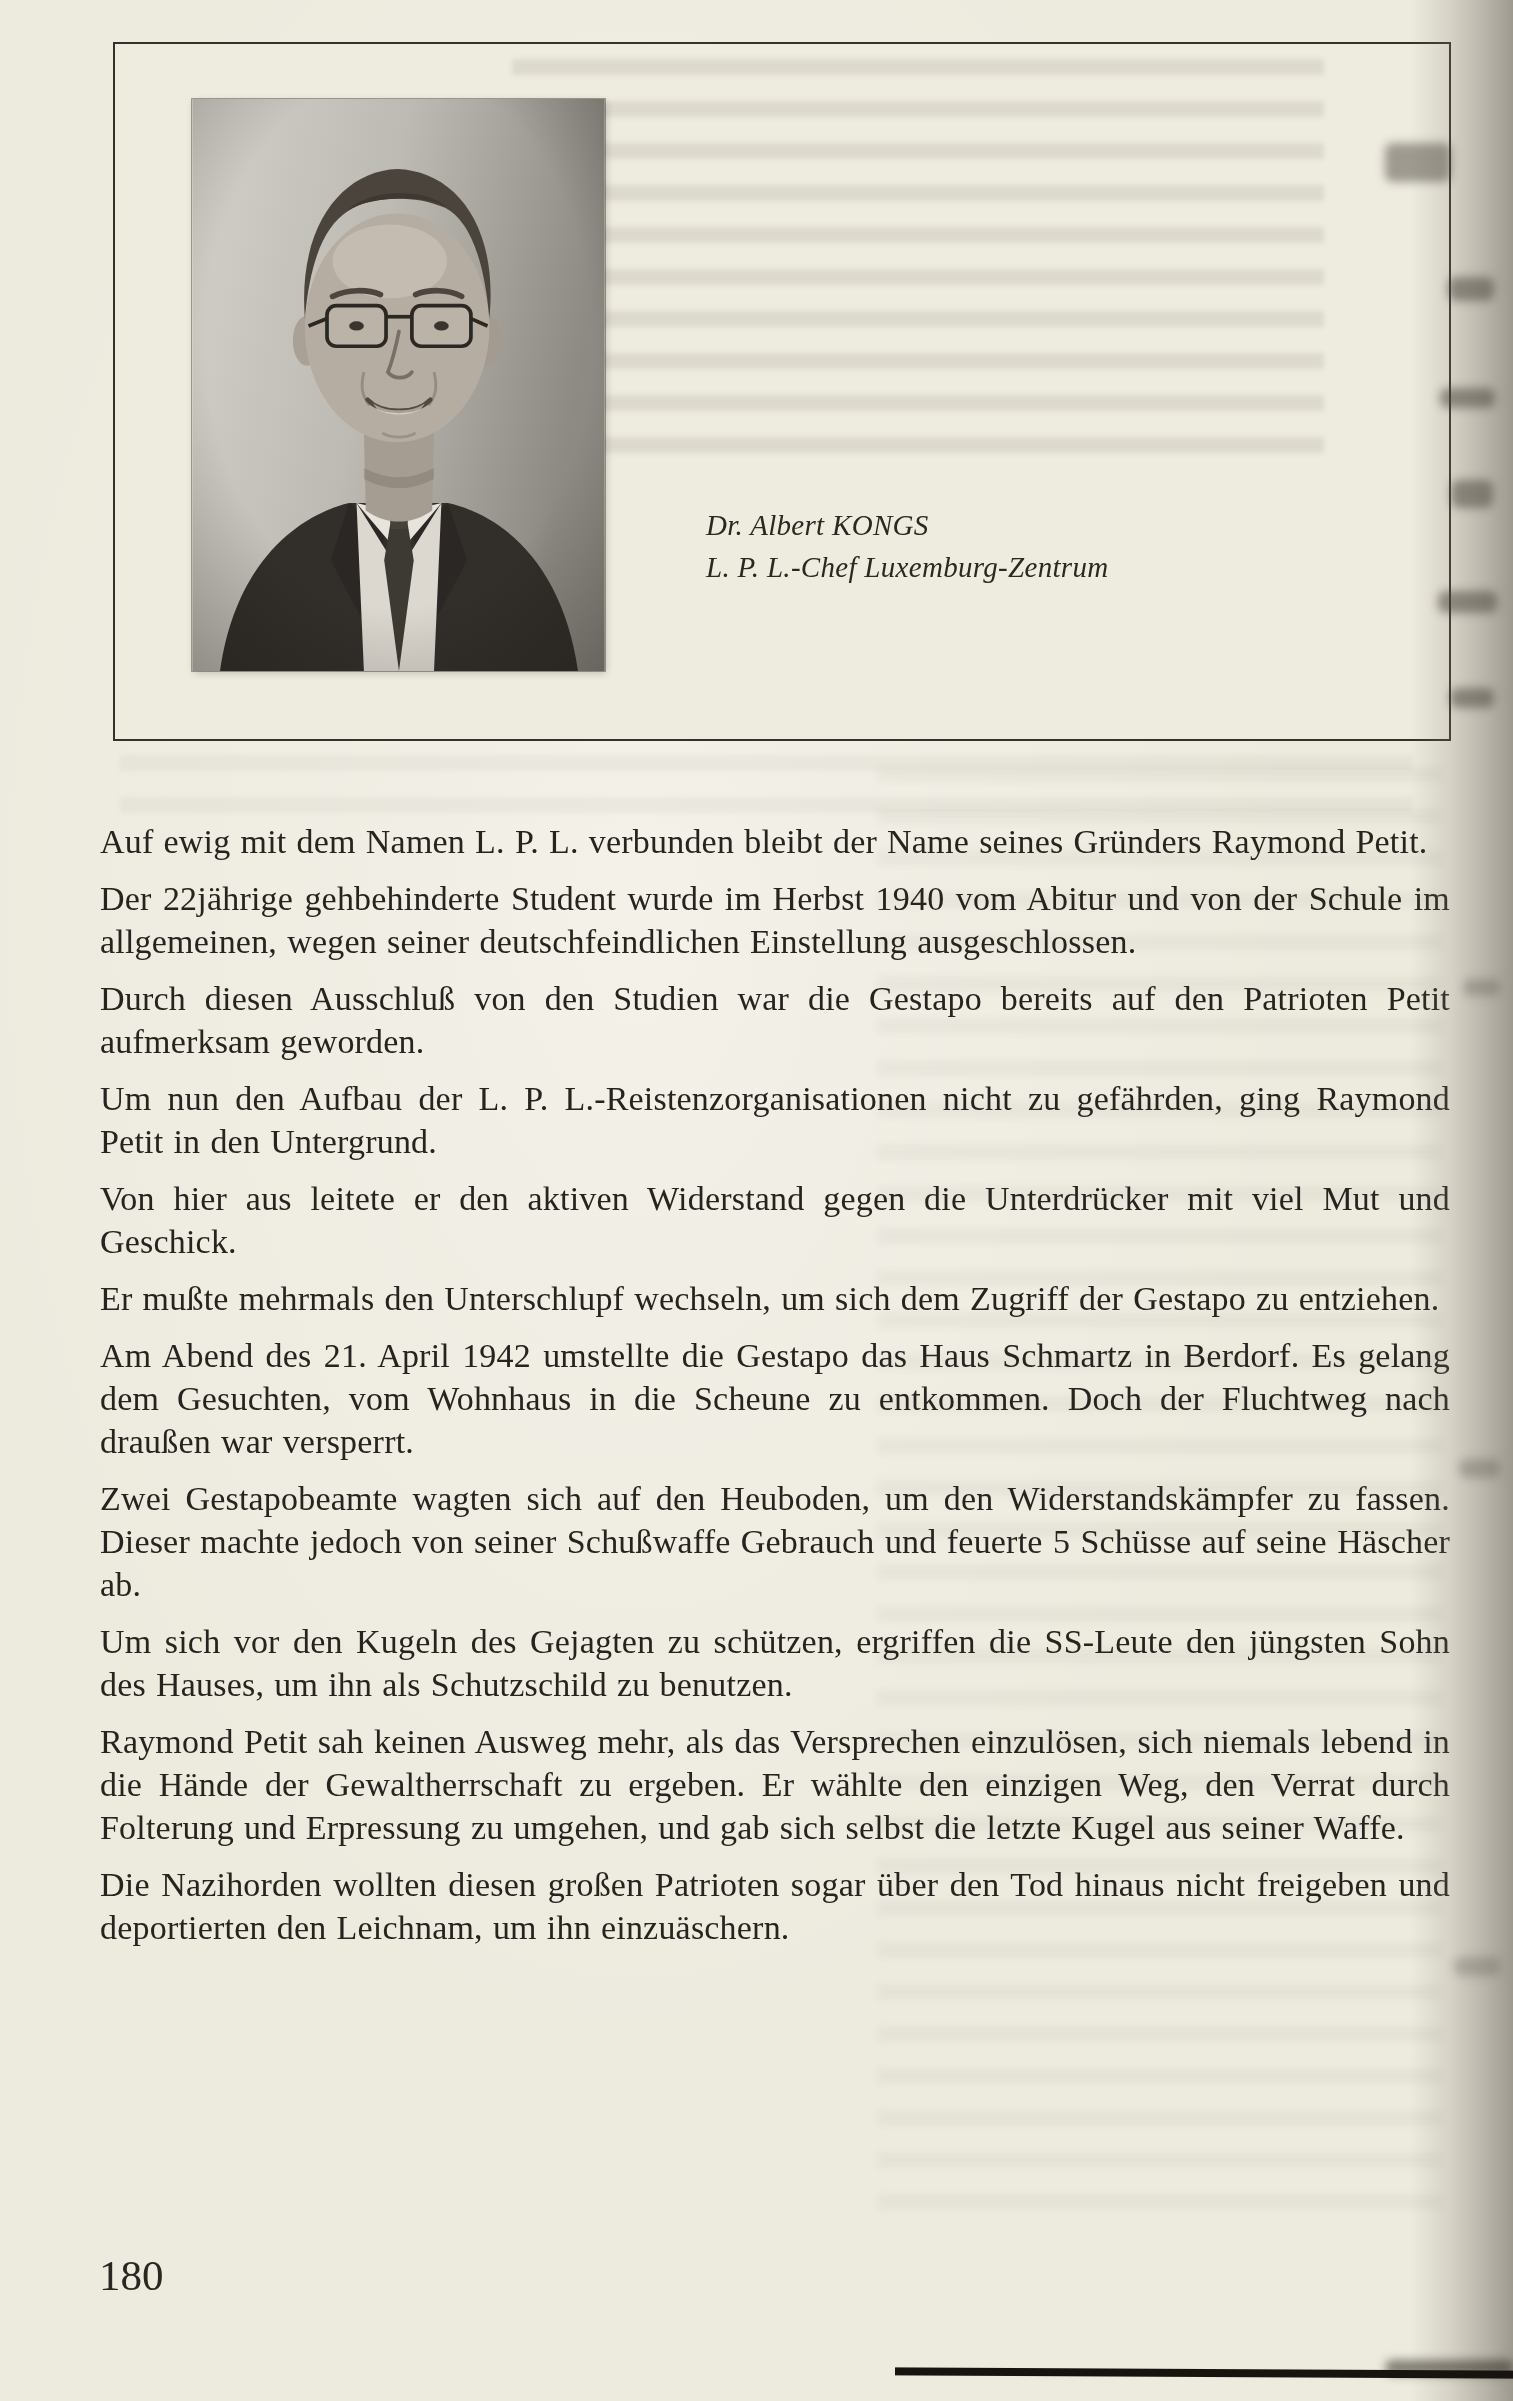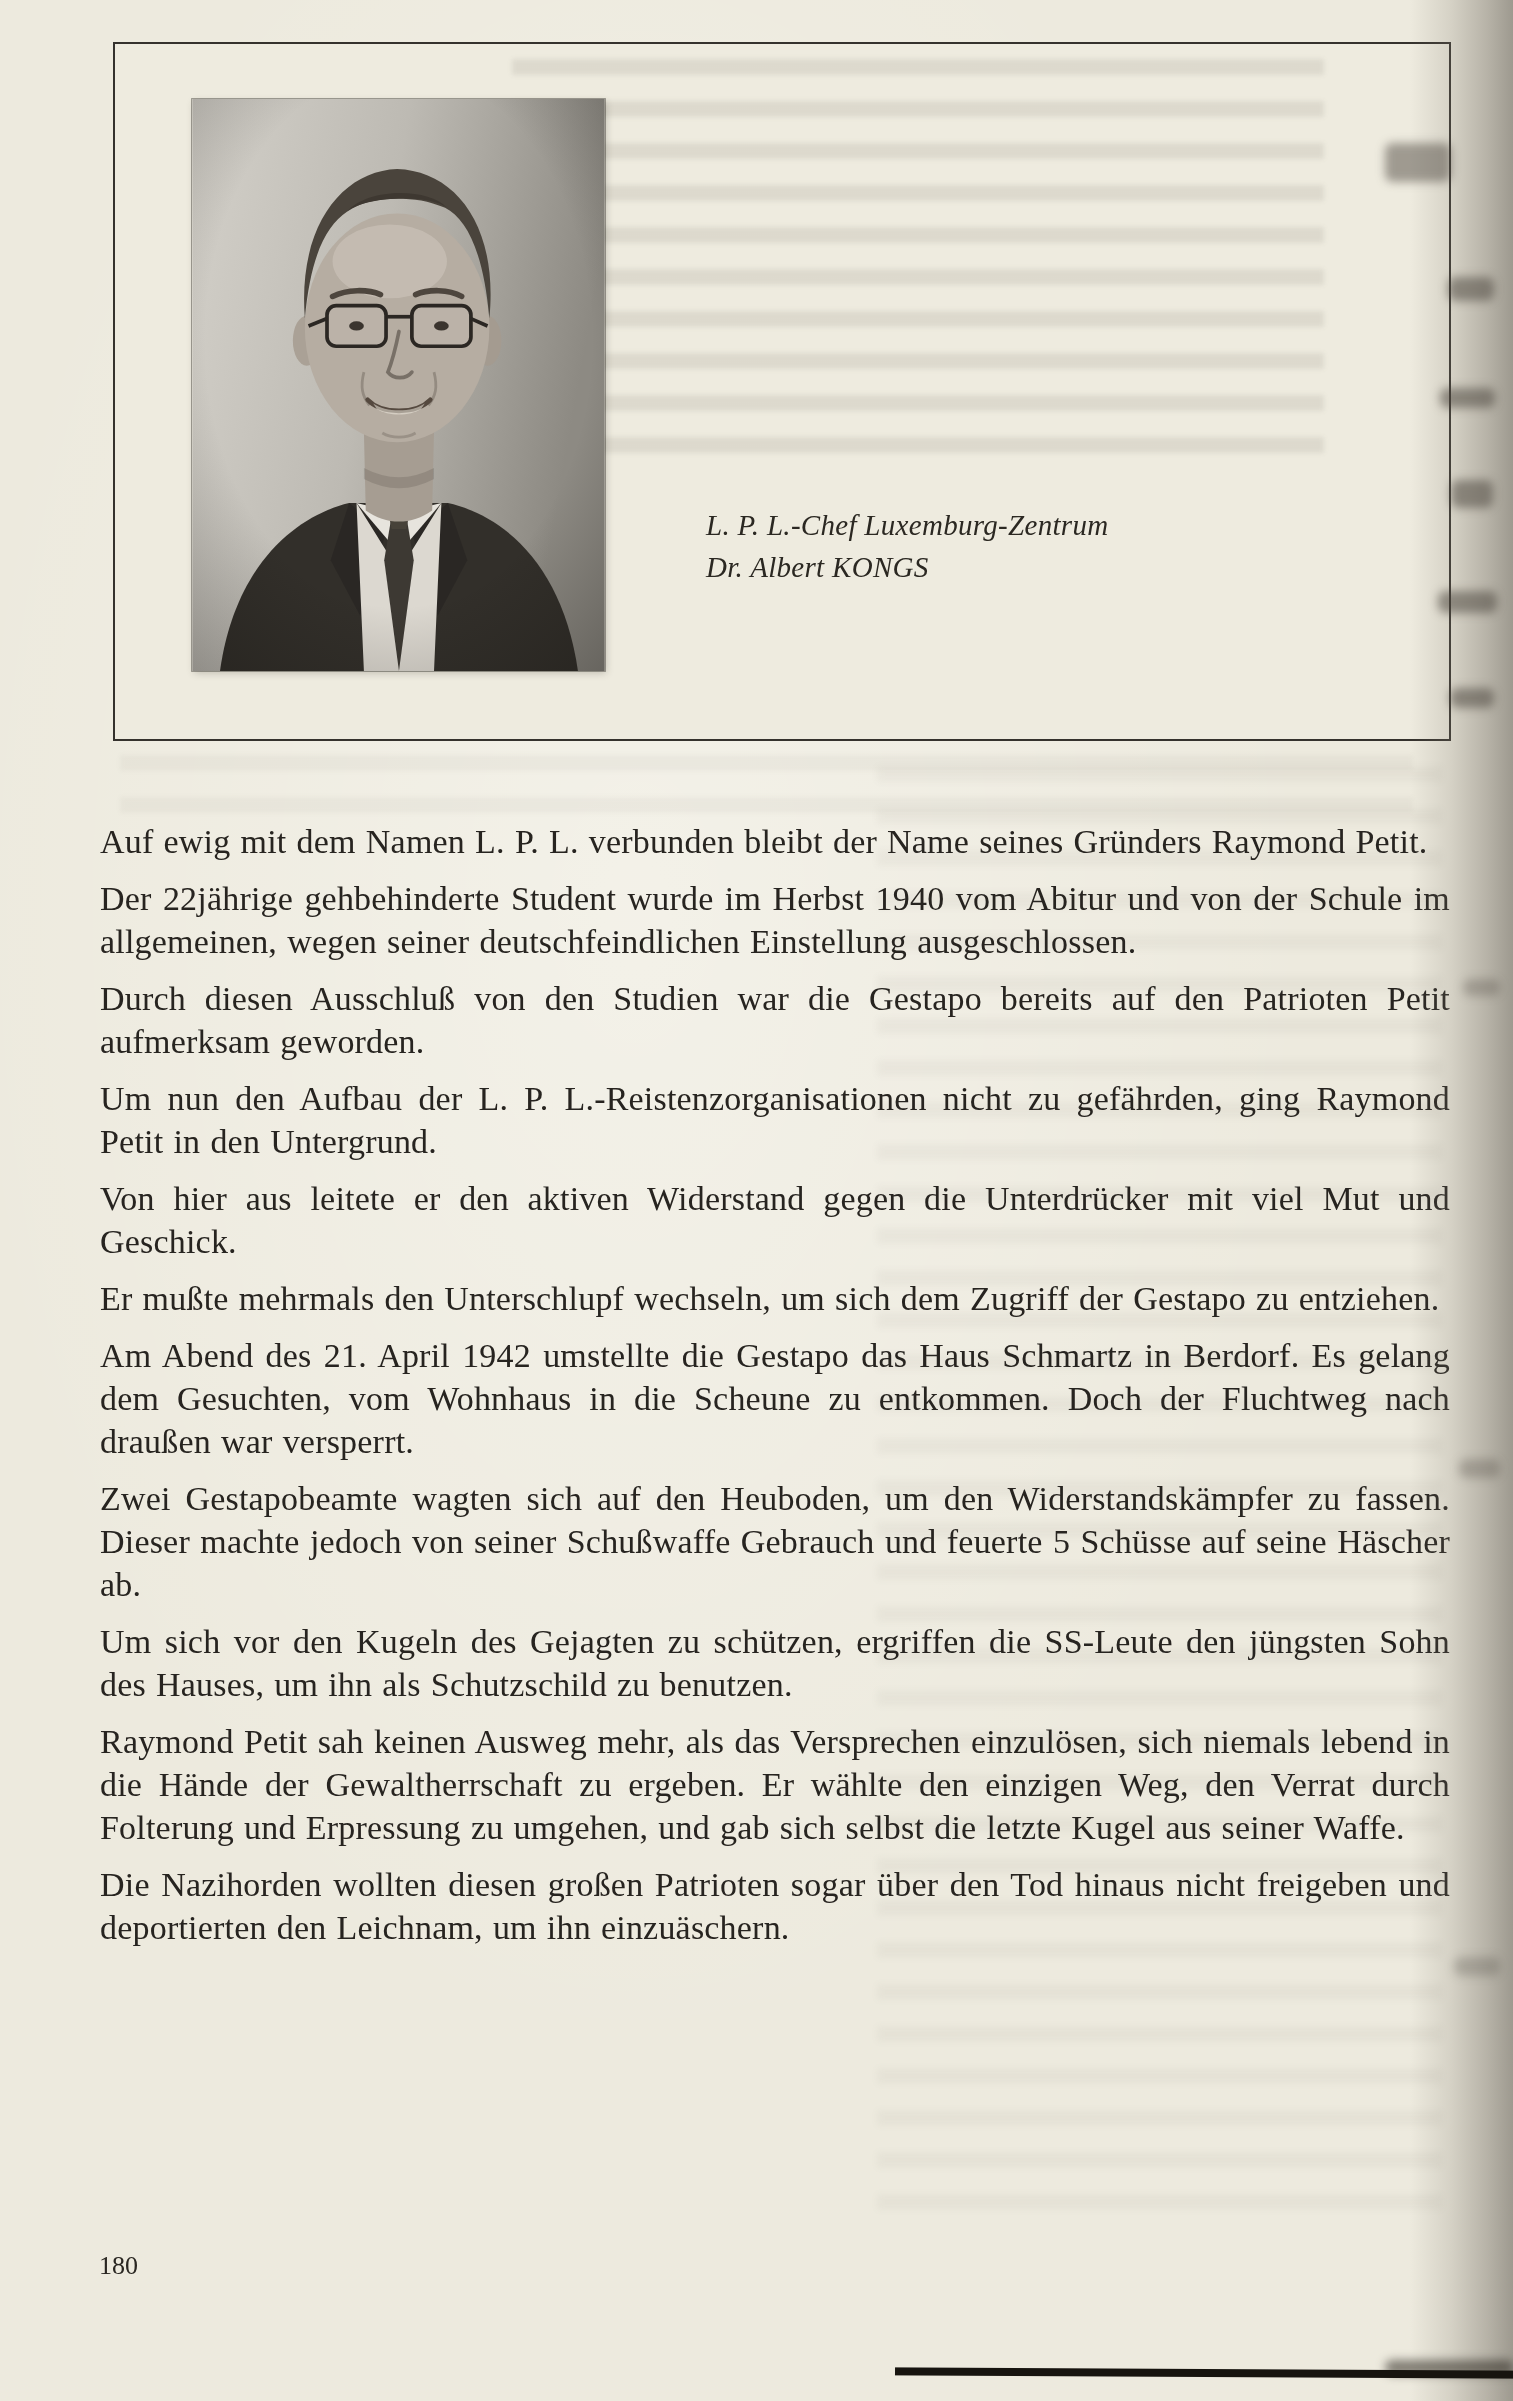--- a/index.html
+++ b/index.html
@@ -59,21 +59,21 @@
     margin: 0 0 14px 0;
     font-size: 34px;
     line-height: 43px;
     letter-spacing: 0.2px;
     word-spacing: 1.4px;
   }
 
   .page-number {
     position: absolute;
     left: 99px; top: 2251px;
-    font-size: 26px;
+    font-size: 43px;
     color: #2a2722;
   }
 
   
   .ghost {
     position: absolute;
     pointer-events: none;
     background: repeating-linear-gradient(180deg,
       rgba(108,102,92,0.20) 0px, rgba(108,102,92,0.20) 15.7px,
       rgba(108,102,92,0.0) 15.7px, rgba(108,102,92,0.0) 42px);
@@ -174,22 +174,22 @@
         <path d="M262 296 C266 312 264 322 256 332" stroke="rgba(70,62,54,0.30)" stroke-width="3" fill="none"></path>
 
         <path d="M190 326 C205 342 243 342 258 326" stroke="#55493f" stroke-width="5" fill="none" stroke-linecap="round"></path>
         <path d="M196 330 C210 340 238 340 252 330 L248 336 C236 344 212 344 200 336 Z" fill="rgba(236,231,221,0.55)"></path>
         <path d="M206 362 C216 368 232 368 242 362" stroke="rgba(70,62,54,0.25)" stroke-width="3" fill="none"></path>
         <rect width="447" height="620" fill="url(#pvig)"></rect>
       </svg>
     </div>
 
     <div class="caption">
+      <div>Dr. Albert KONGS</div>
       <div>L. P. L.-Chef Luxemburg-Zentrum</div>
-      <div>Dr. Albert KONGS</div>
     </div>
   </div>
 
   <div class="ghost ghost-mid"></div>
   <div class="ghost ghost-body"></div>
 
   <div class="body-text" lang="de">
       <p>Auf ewig mit dem Namen L. P. L. verbunden bleibt der Name seines Gründers Raymond Petit.</p>
       <p>Der 22jährige gehbehinderte Student wurde im Herbst 1940 vom Abitur und von der Schule im allgemeinen, wegen seiner deutschfeindlichen Einstellung ausgeschlossen.</p>
       <p>Durch diesen Ausschluß von den Studien war die Gestapo bereits auf den Patrioten Petit aufmerksam geworden.</p>

